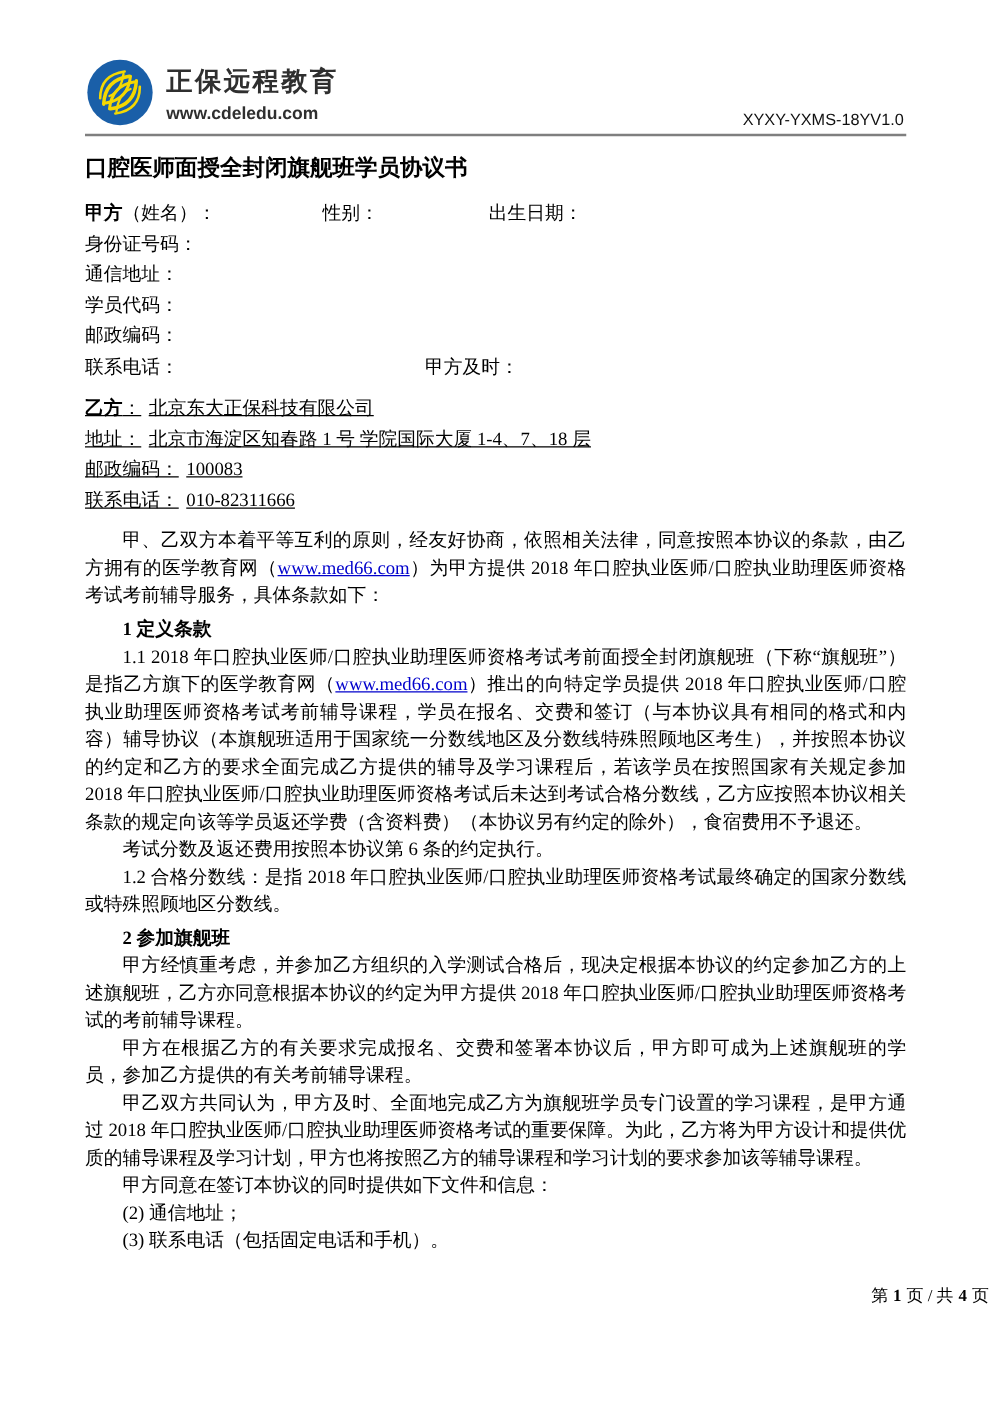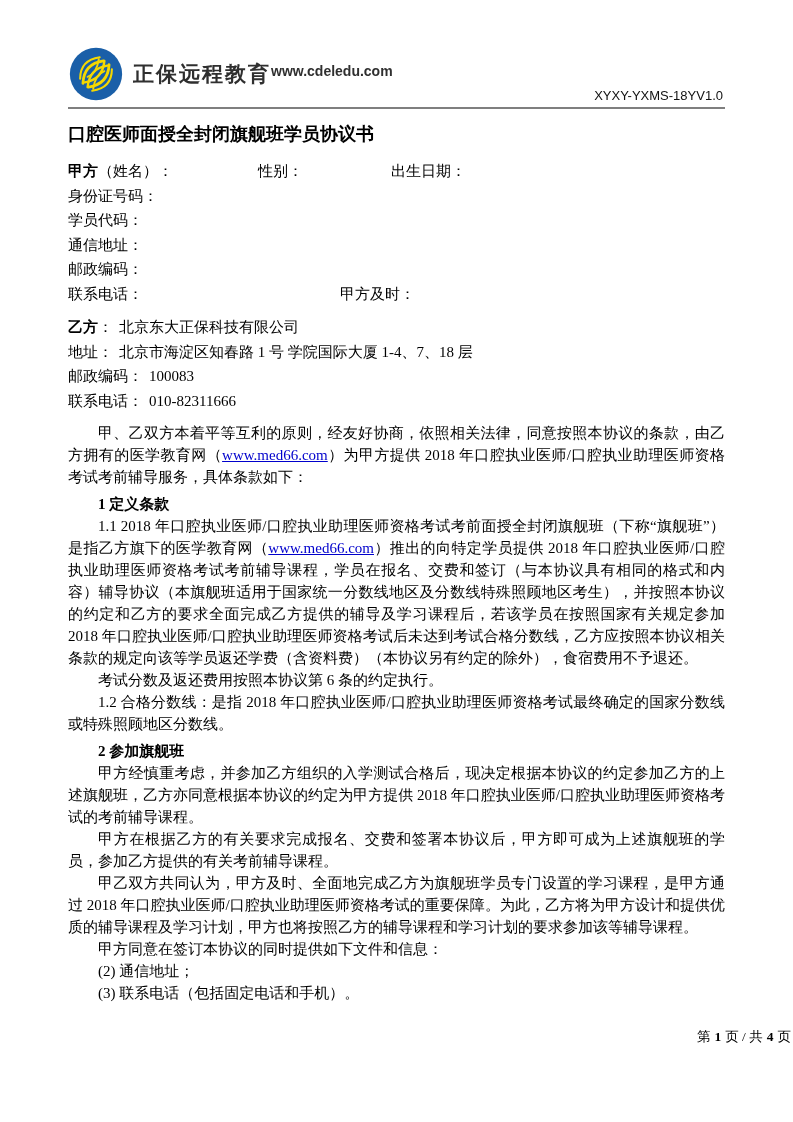--- a/index.html
+++ b/index.html
@@ -9,21 +9,21 @@
     position: relative;
     font-family: "Liberation Serif", "DejaVu Serif", serif;
     color: #000;
     overflow: hidden;
   }
   .page { position: absolute; inset: 0; padding: 46px 68px 0 68px; overflow: hidden; }
 
   
   .hdr { position: relative; height: 58px; }
   .logo { display: flex; align-items: center; gap: 9px; }
-  .logo-txt { display: flex; flex-direction: row; justify-content: center; }
+  .logo-txt { display: flex; flex-direction: column; justify-content: center; }
   .logo-cn {
     font-family: "Liberation Sans", "DejaVu Sans", sans-serif;
     font-weight: bold; font-size: 21px; color: #2f2f2f; letter-spacing: 2px;
   }
   .logo-url {
     font-family: "Liberation Sans", "DejaVu Sans", sans-serif;
     font-weight: bold; font-size: 14px; color: #2f2f2f; margin-top: 3px;
   }
   .doc-code {
     position: absolute; right: 2px; bottom: 1px;
@@ -34,21 +34,21 @@
 
   
   .title { text-align: left; font-size: 18px; font-weight: bold; margin: 13px 0 13px 0; }
 
   
   .ab { font-size: 15px; line-height: 24.5px; }
   .fl { position: relative; }
   .abs { position: absolute; top: 0; }
   .bold { font-weight: bold; }
   .v { margin-left: 6px; }
-  .pb { margin-top: 9px; }
+  .pb { margin-top: 9px; text-decoration: underline; }
 
   
   .body-text { margin-top: 9px; font-size: 15px; line-height: 22px; }
   .para { text-align: justify; text-indent: 2em; }
   .h-sec { font-weight: bold; text-indent: 2em; margin-top: 5px; }
   a.link { color: #0000cc; }
 
   
   .footer {
     position: absolute; left: 0; right: 0; top: 1028px;
@@ -91,22 +91,22 @@
 
   <h1 class="title">口腔医师面授全封闭旗舰班学员协议书</h1>
 
   <div class="ab">
     <div class="fl">
       <span class="bold">甲方</span><span>（姓名）：</span>
       <span class="abs" style="left:190px">性别：</span>
       <span class="abs" style="left:323px">出生日期：</span>
     </div>
     <div>身份证号码：</div>
+    <div>通信地址：</div>
     <div>学员代码：</div>
-    <div>通信地址：</div>
     <div>邮政编码：</div>
     <div class="fl">
       <span>联系电话：</span>
       <span class="abs" style="left:272px">甲方及时：</span>
     </div>
   </div>
 
   <div class="ab pb">
     <div>
       <span class="bold">乙方</span><span>：</span><span class="v">北京东大正保科技有限公司</span>

